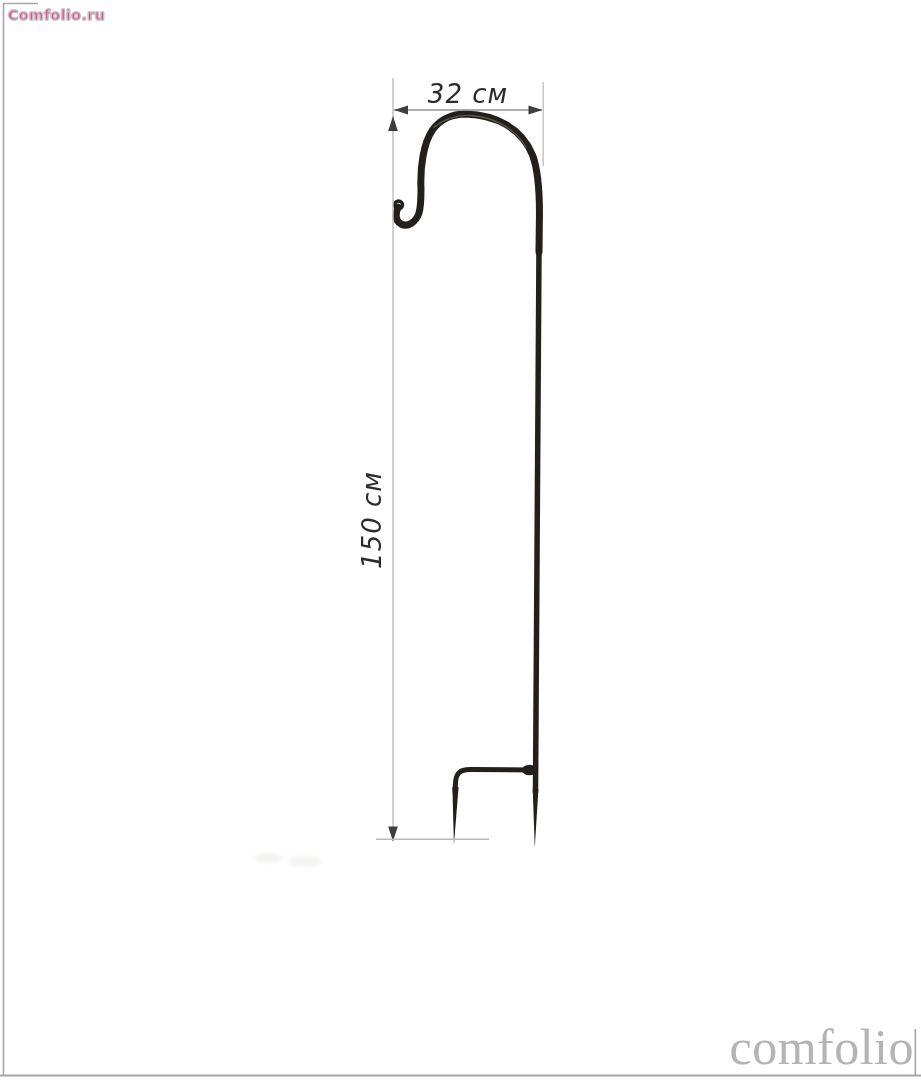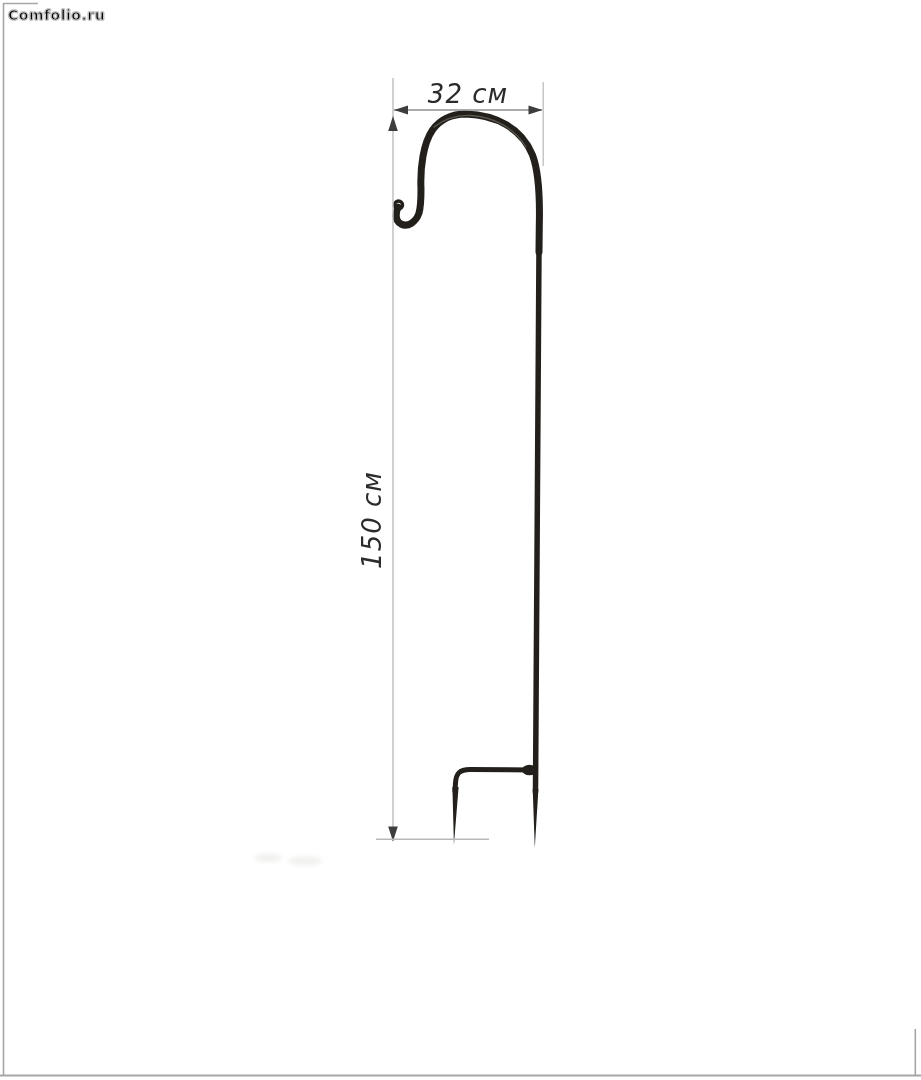--- a/index.html
+++ b/index.html
@@ -19,21 +19,21 @@
     letter-spacing: 1px;
   }
   .wm-topleft {
     position: absolute;
     left: 8px;
     top: 7px;
     font-family: "DejaVu Sans", sans-serif;
     font-weight: bold;
     font-size: 14px;
     letter-spacing: 0.5px;
-    color: #000000;
+    color: #ec4899;
     -webkit-text-stroke: 1.1px #c3c3c3;
     text-shadow:
       1px 0 0 #d4d4d4, -1px 0 0 #d4d4d4,
       0 1px 0 #d4d4d4, 0 -1px 0 #d4d4d4;
   }
   .wm-bottomright {
     position: absolute;
     right: 7px;
     bottom: 8px;
     font-family: "Liberation Serif", "DejaVu Serif", serif;
@@ -107,14 +107,15 @@
     <g>
       <line x1="3.5" y1="3" x2="3.5" y2="1076" stroke-width="1.6" stroke="#a6a6a6"></line>
       <line x1="3" y1="3.5" x2="38" y2="3.5" stroke-width="1.6" stroke="#a6a6a6"></line>
       <line x1="0" y1="1075.6" x2="921" y2="1075.6" stroke-width="2" stroke="#a6a6a6"></line>
       <line x1="915.3" y1="1029" x2="915.3" y2="1076" stroke-width="1.6" stroke="#a6a6a6"></line>
     </g>
   </svg>
 
   <div class="wm-topleft">Comfolio.ru</div>
 
+  <div class="wm-bottomright">comfolio</div>
 
 </div>
 
 </body></html>

